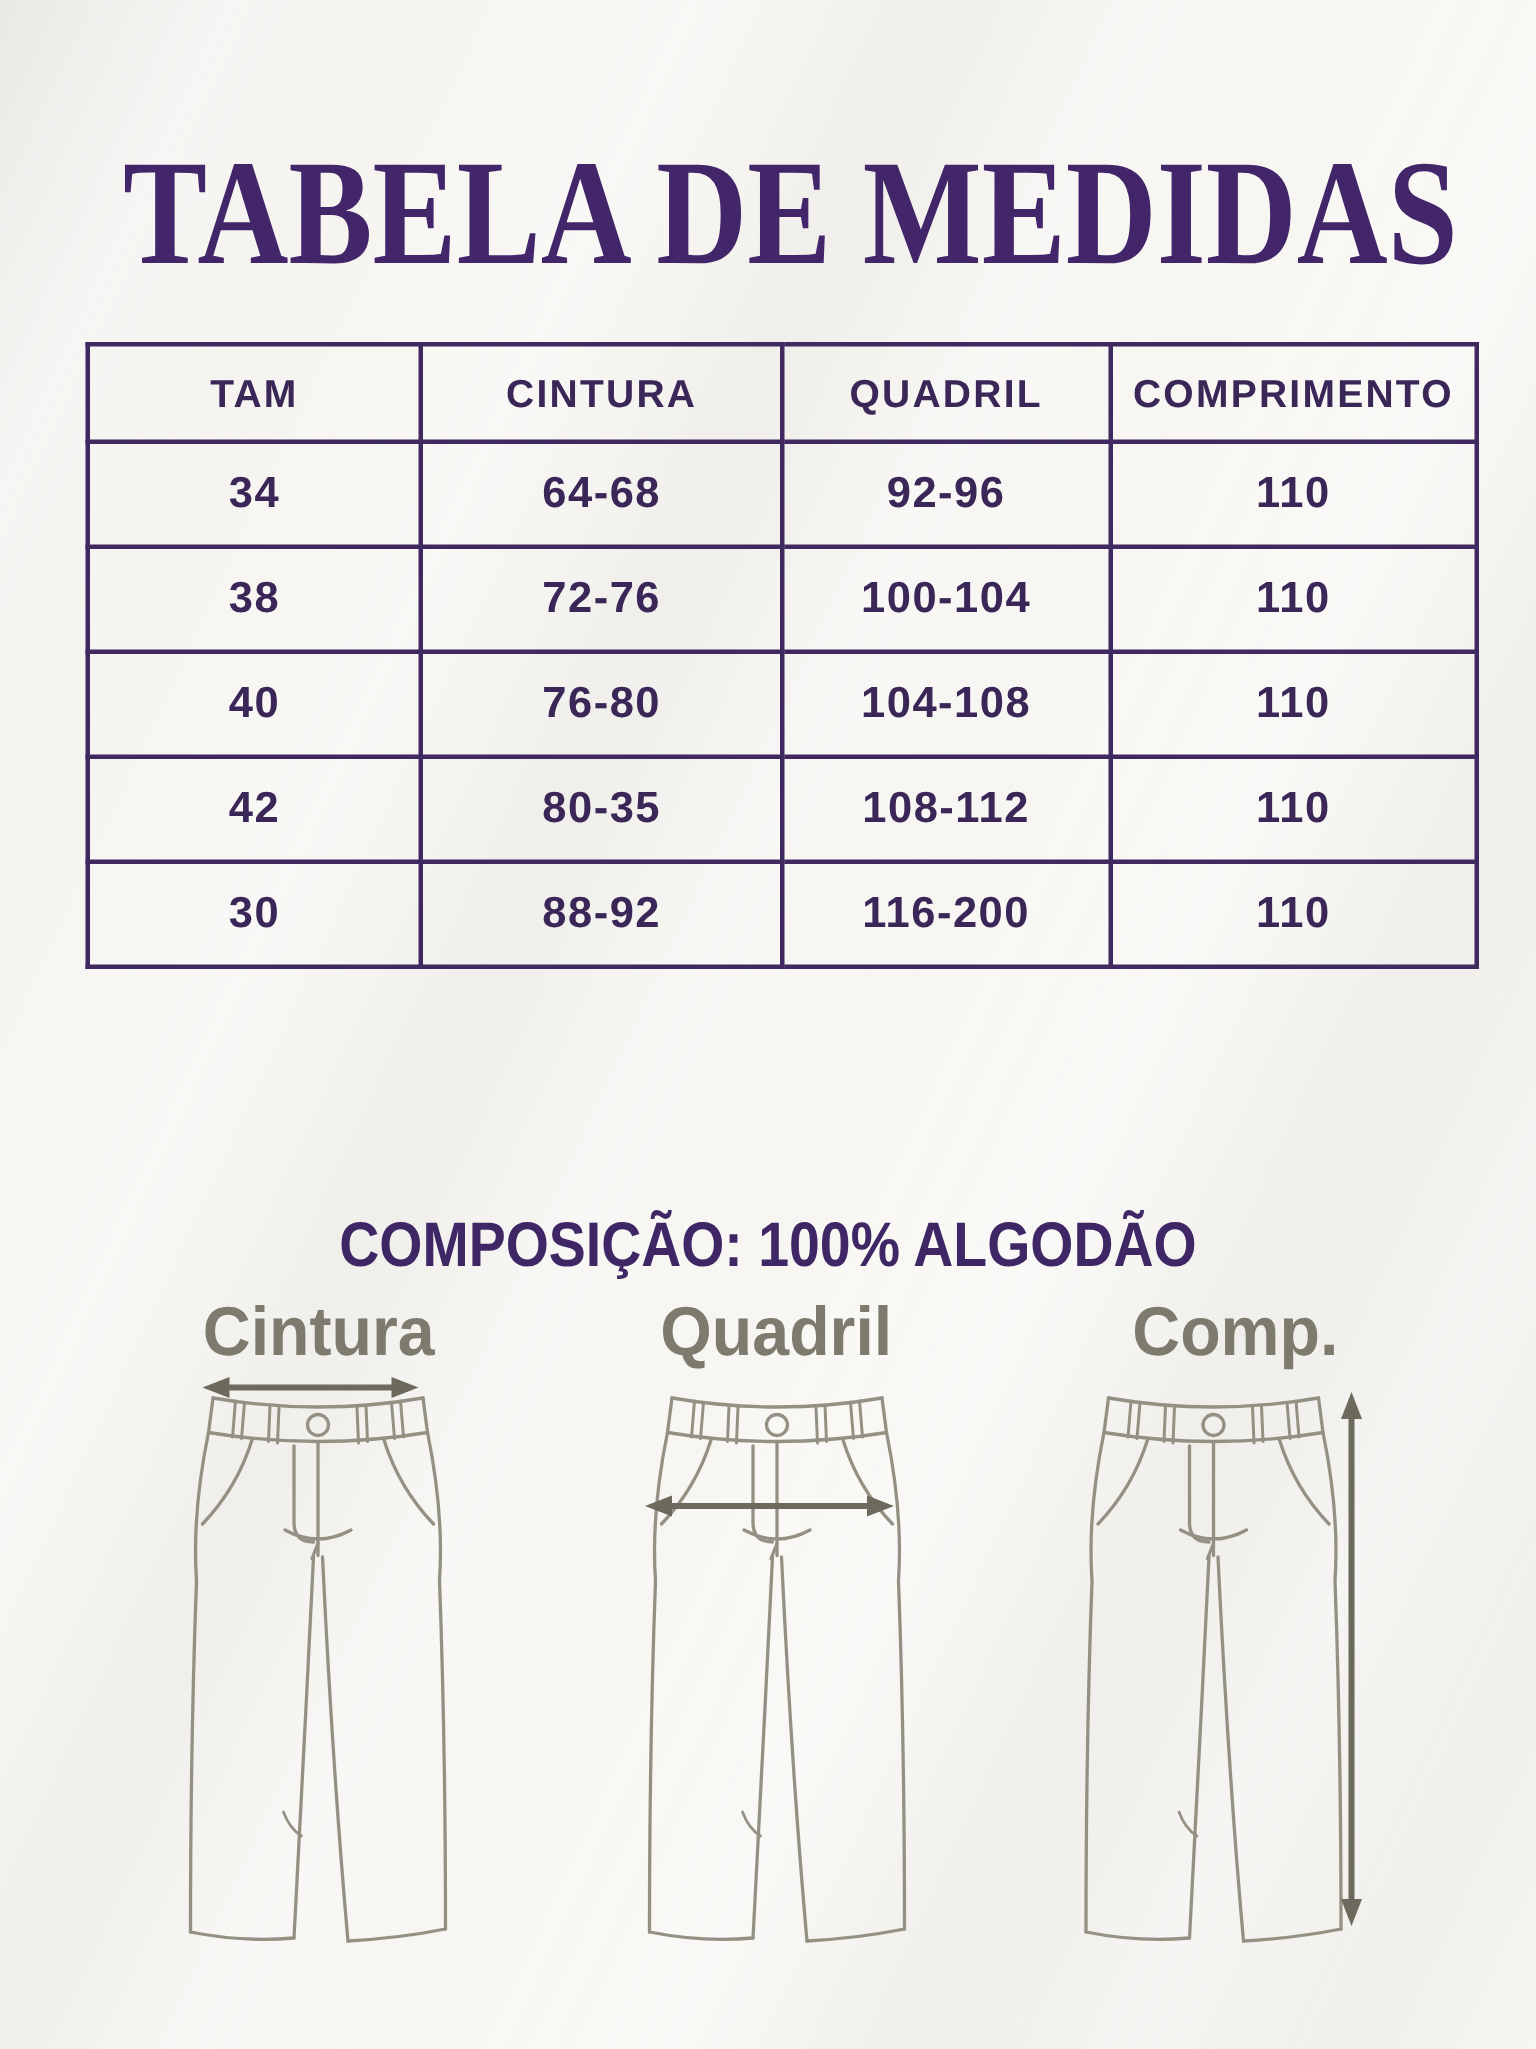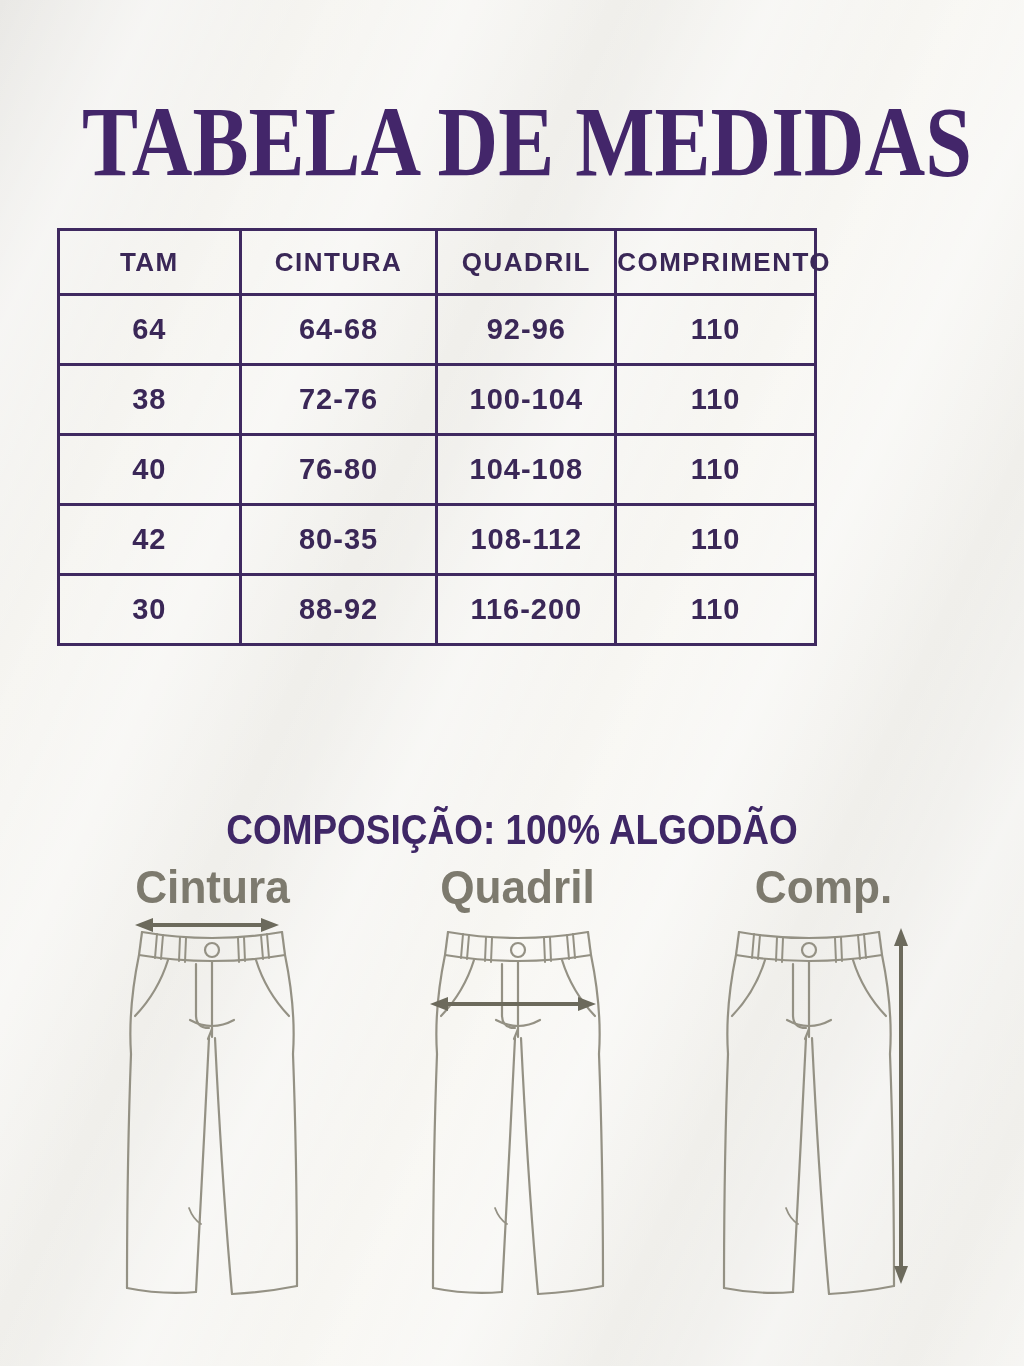--- a/index.html
+++ b/index.html
@@ -30,21 +30,21 @@
     color: #43266a;
     transform: scaleX(0.84);
     transform-origin: 50% 50%;
     white-space: nowrap;
   }
 
   table.size-table {
     position: absolute;
     left: 57px;
     top: 228px;
-    width: 760px;
+    width: 929px;
     border-collapse: collapse;
     table-layout: fixed;
   }
   .size-table th, .size-table td {
     border: 3px solid #3f2960;
     text-align: center;
     vertical-align: middle;
     color: #3a2757;
     font-weight: 700;
     padding: 0;
@@ -121,21 +121,21 @@
     <thead>
       <tr>
         <th>TAM</th>
         <th>CINTURA</th>
         <th>QUADRIL</th>
         <th>COMPRIMENTO</th>
       </tr>
     </thead>
     <tbody>
       <tr>
-        <td>64</td>
+        <td>34</td>
         <td>64-68</td>
         <td>92-96</td>
         <td>110</td>
       </tr>
       <tr>
         <td>38</td>
         <td>72-76</td>
         <td>100-104</td>
         <td>110</td>
       </tr>

